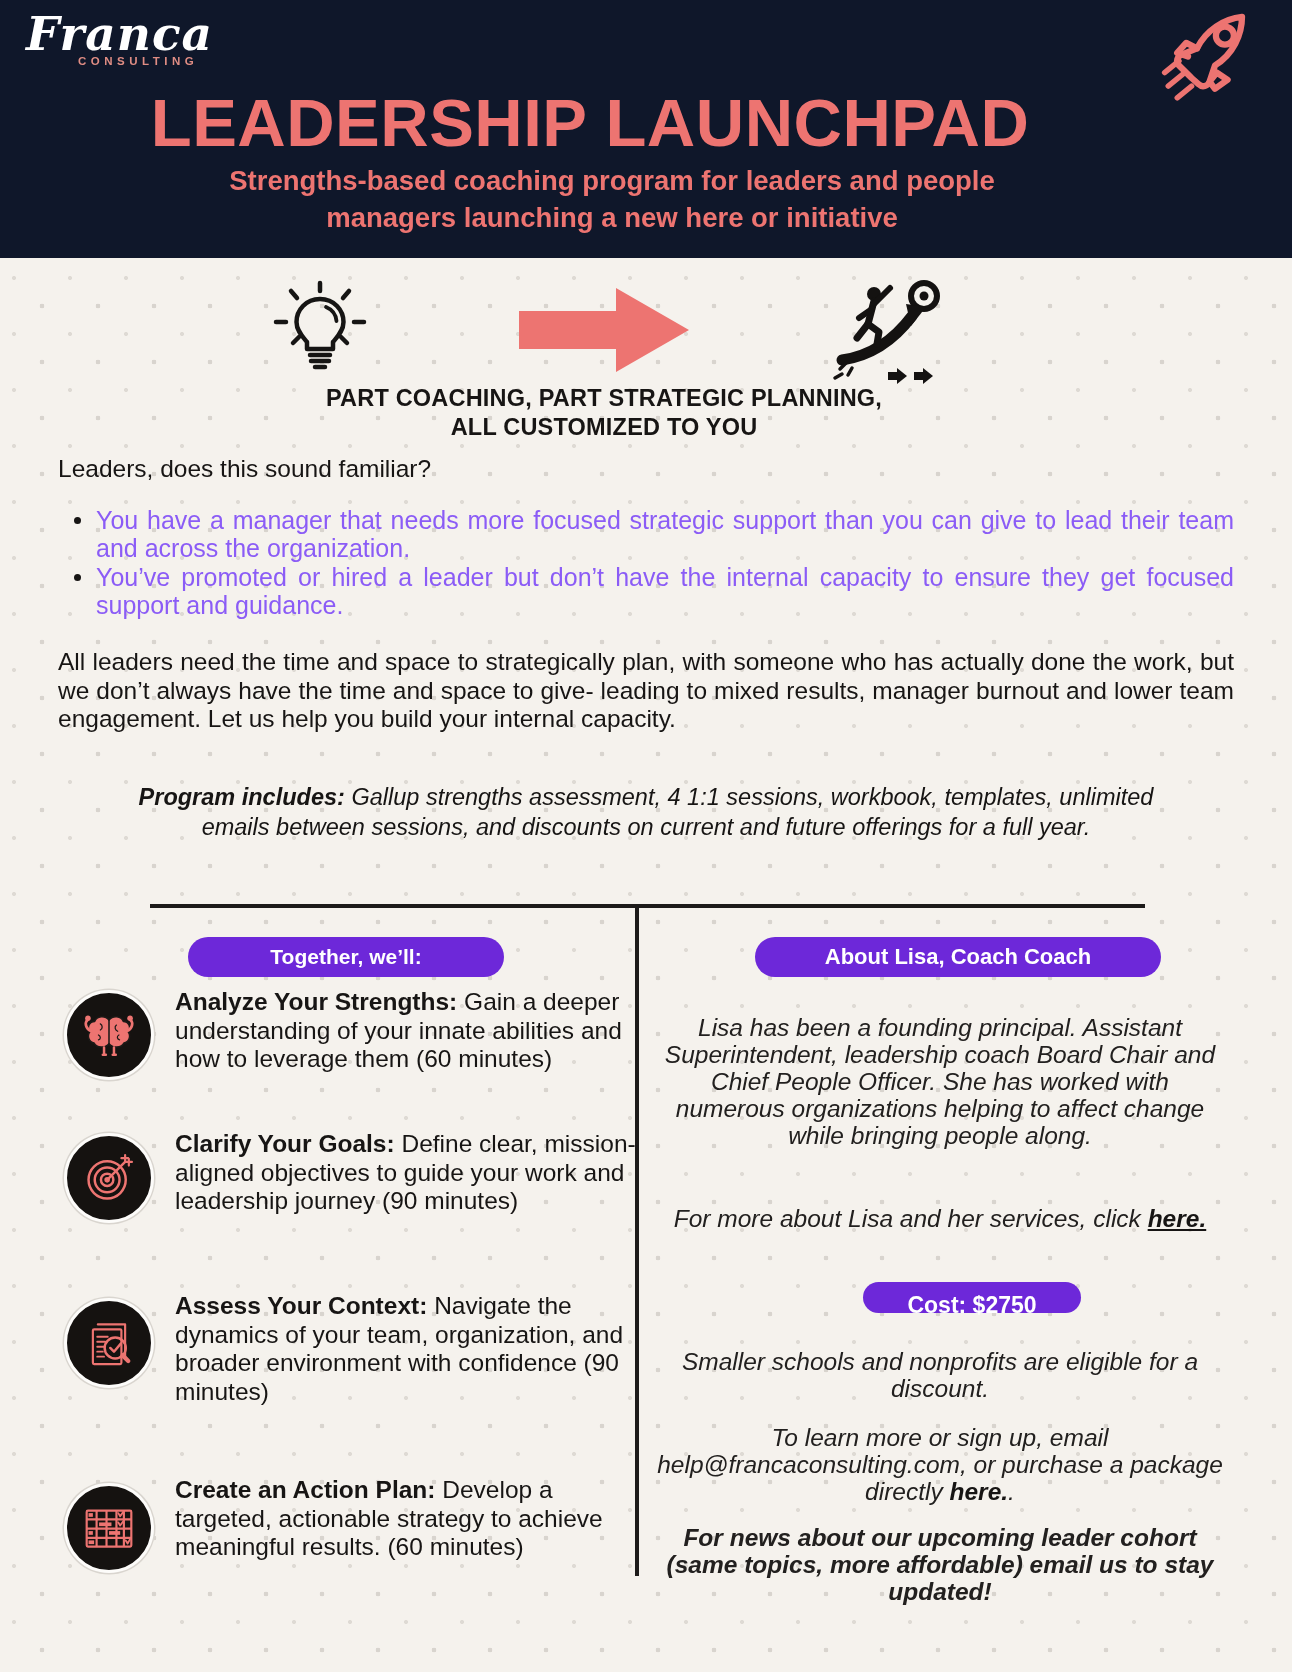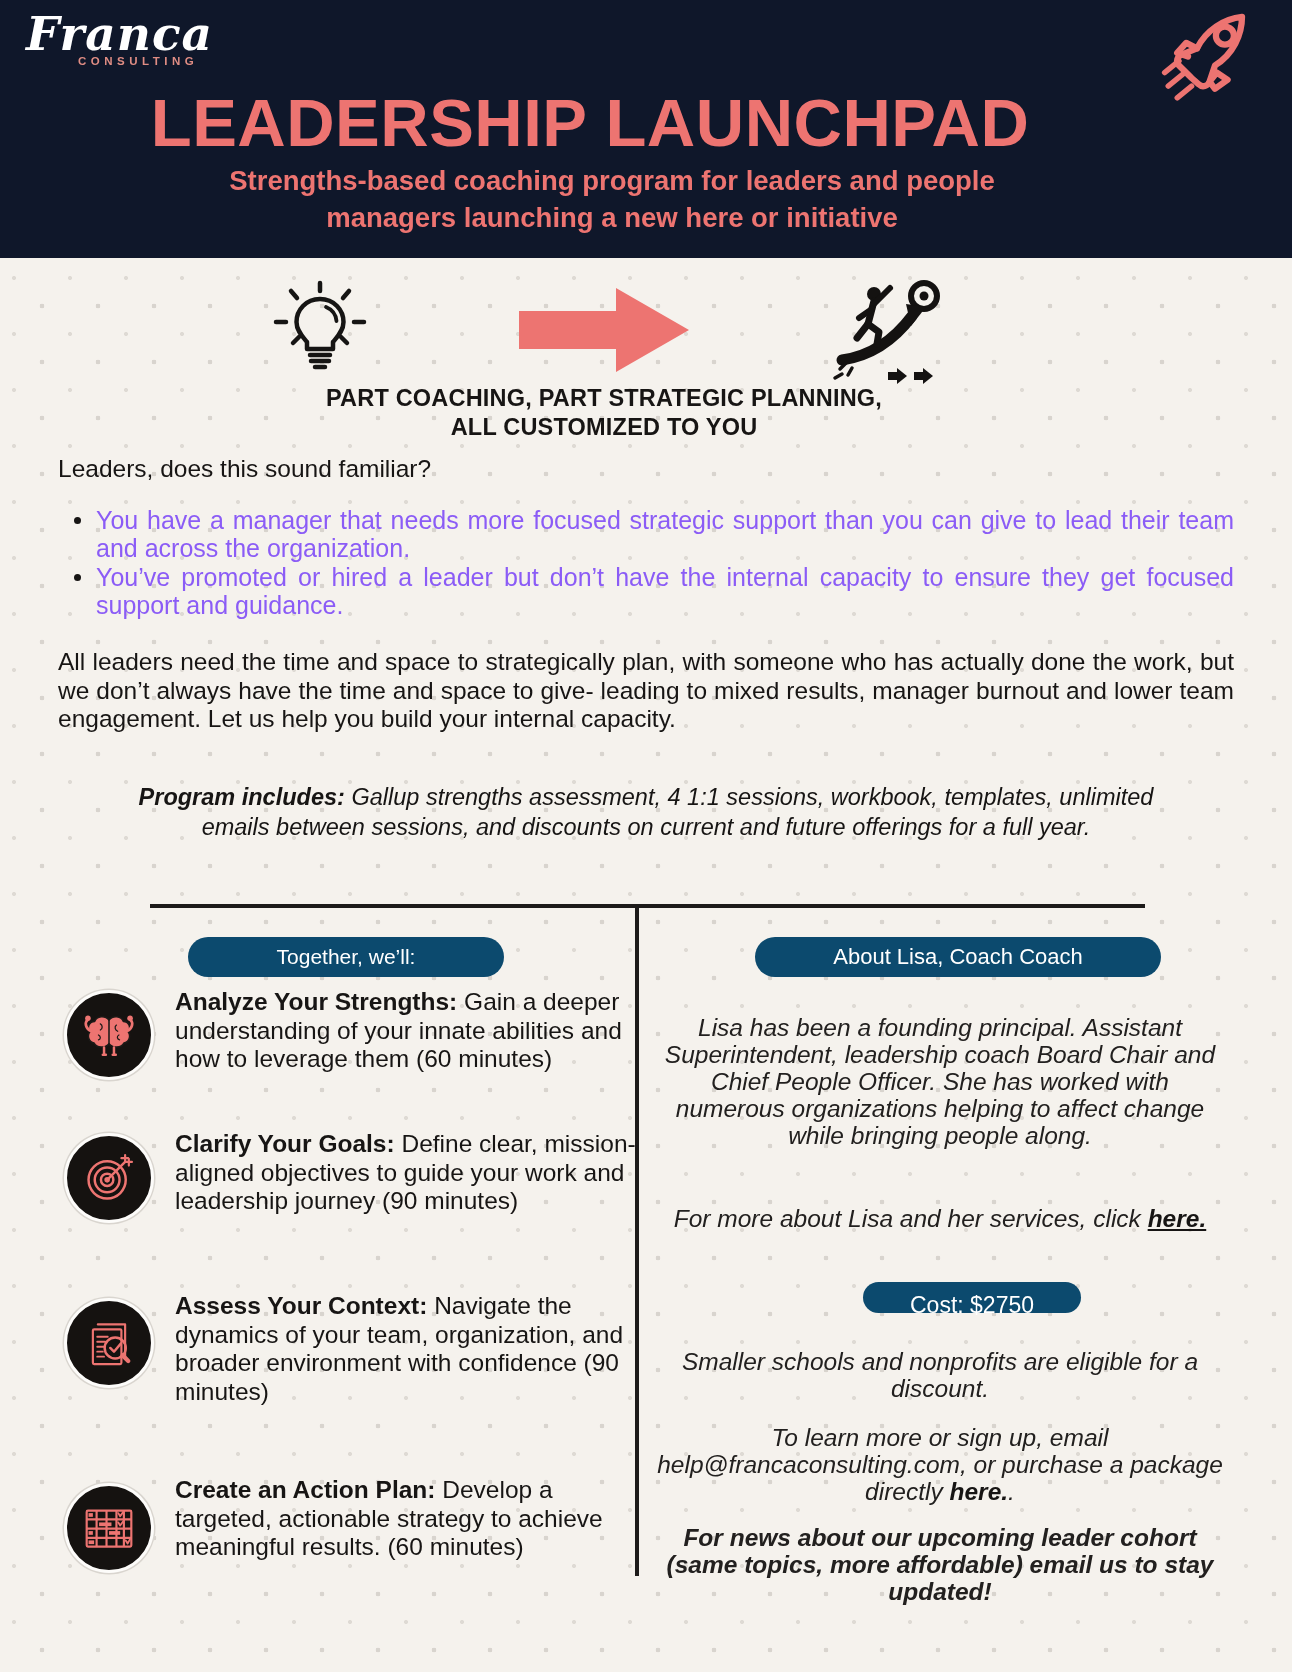--- a/index.html
+++ b/index.html
@@ -43,21 +43,21 @@
   .paragraph { position:absolute; left:58px; top:648px; width:1176px; font-size:24.5px; line-height:28.5px; color:#171514; text-align:justify; }
   .program { position:absolute; left:116px; top:782px; width:1060px; text-align:center;
     font-style:italic; font-size:23.5px; line-height:1.28; color:#171514; }
   .program b { font-weight:800; }
 
   
   .h-divider { position:absolute; left:150px; top:904px; width:995px; height:4px; background:#1d1b1a; }
   .v-divider { position:absolute; left:635px; top:904px; width:4px; height:672px; background:#1d1b1a; }
 
   
-  .pill { position:absolute; background:#0c4a6e; color:#ffffff; font-weight:400; text-align:center; border-radius:999px; }
+  .pill { position:absolute; background:#6d28d9; color:#ffffff; font-weight:700; text-align:center; border-radius:999px; }
   .pill-together { left:188px; top:937px; width:316px; height:40px; line-height:40px; font-size:21px; }
   .pill-about    { left:755px; top:937px; width:406px; height:40px; line-height:40px; font-size:22px; }
   .pill-cost     { left:863px; top:1282px; width:218px; height:31px; line-height:46px; font-size:23px; }
 
   
   .item-icon { position:absolute; width:90px; height:90px; border-radius:50%; background:#151210;
     border:3px solid #fdfcfa; box-shadow:0 0 0 1.5px #d9d5cf; display:flex; align-items:center; justify-content:center; }
   .item-icon svg { width:62px; height:62px; }
   .item-text { position:absolute; width:462px; font-size:24.5px; line-height:28.5px; color:#171514; }
   .item-text b { font-weight:800; }

